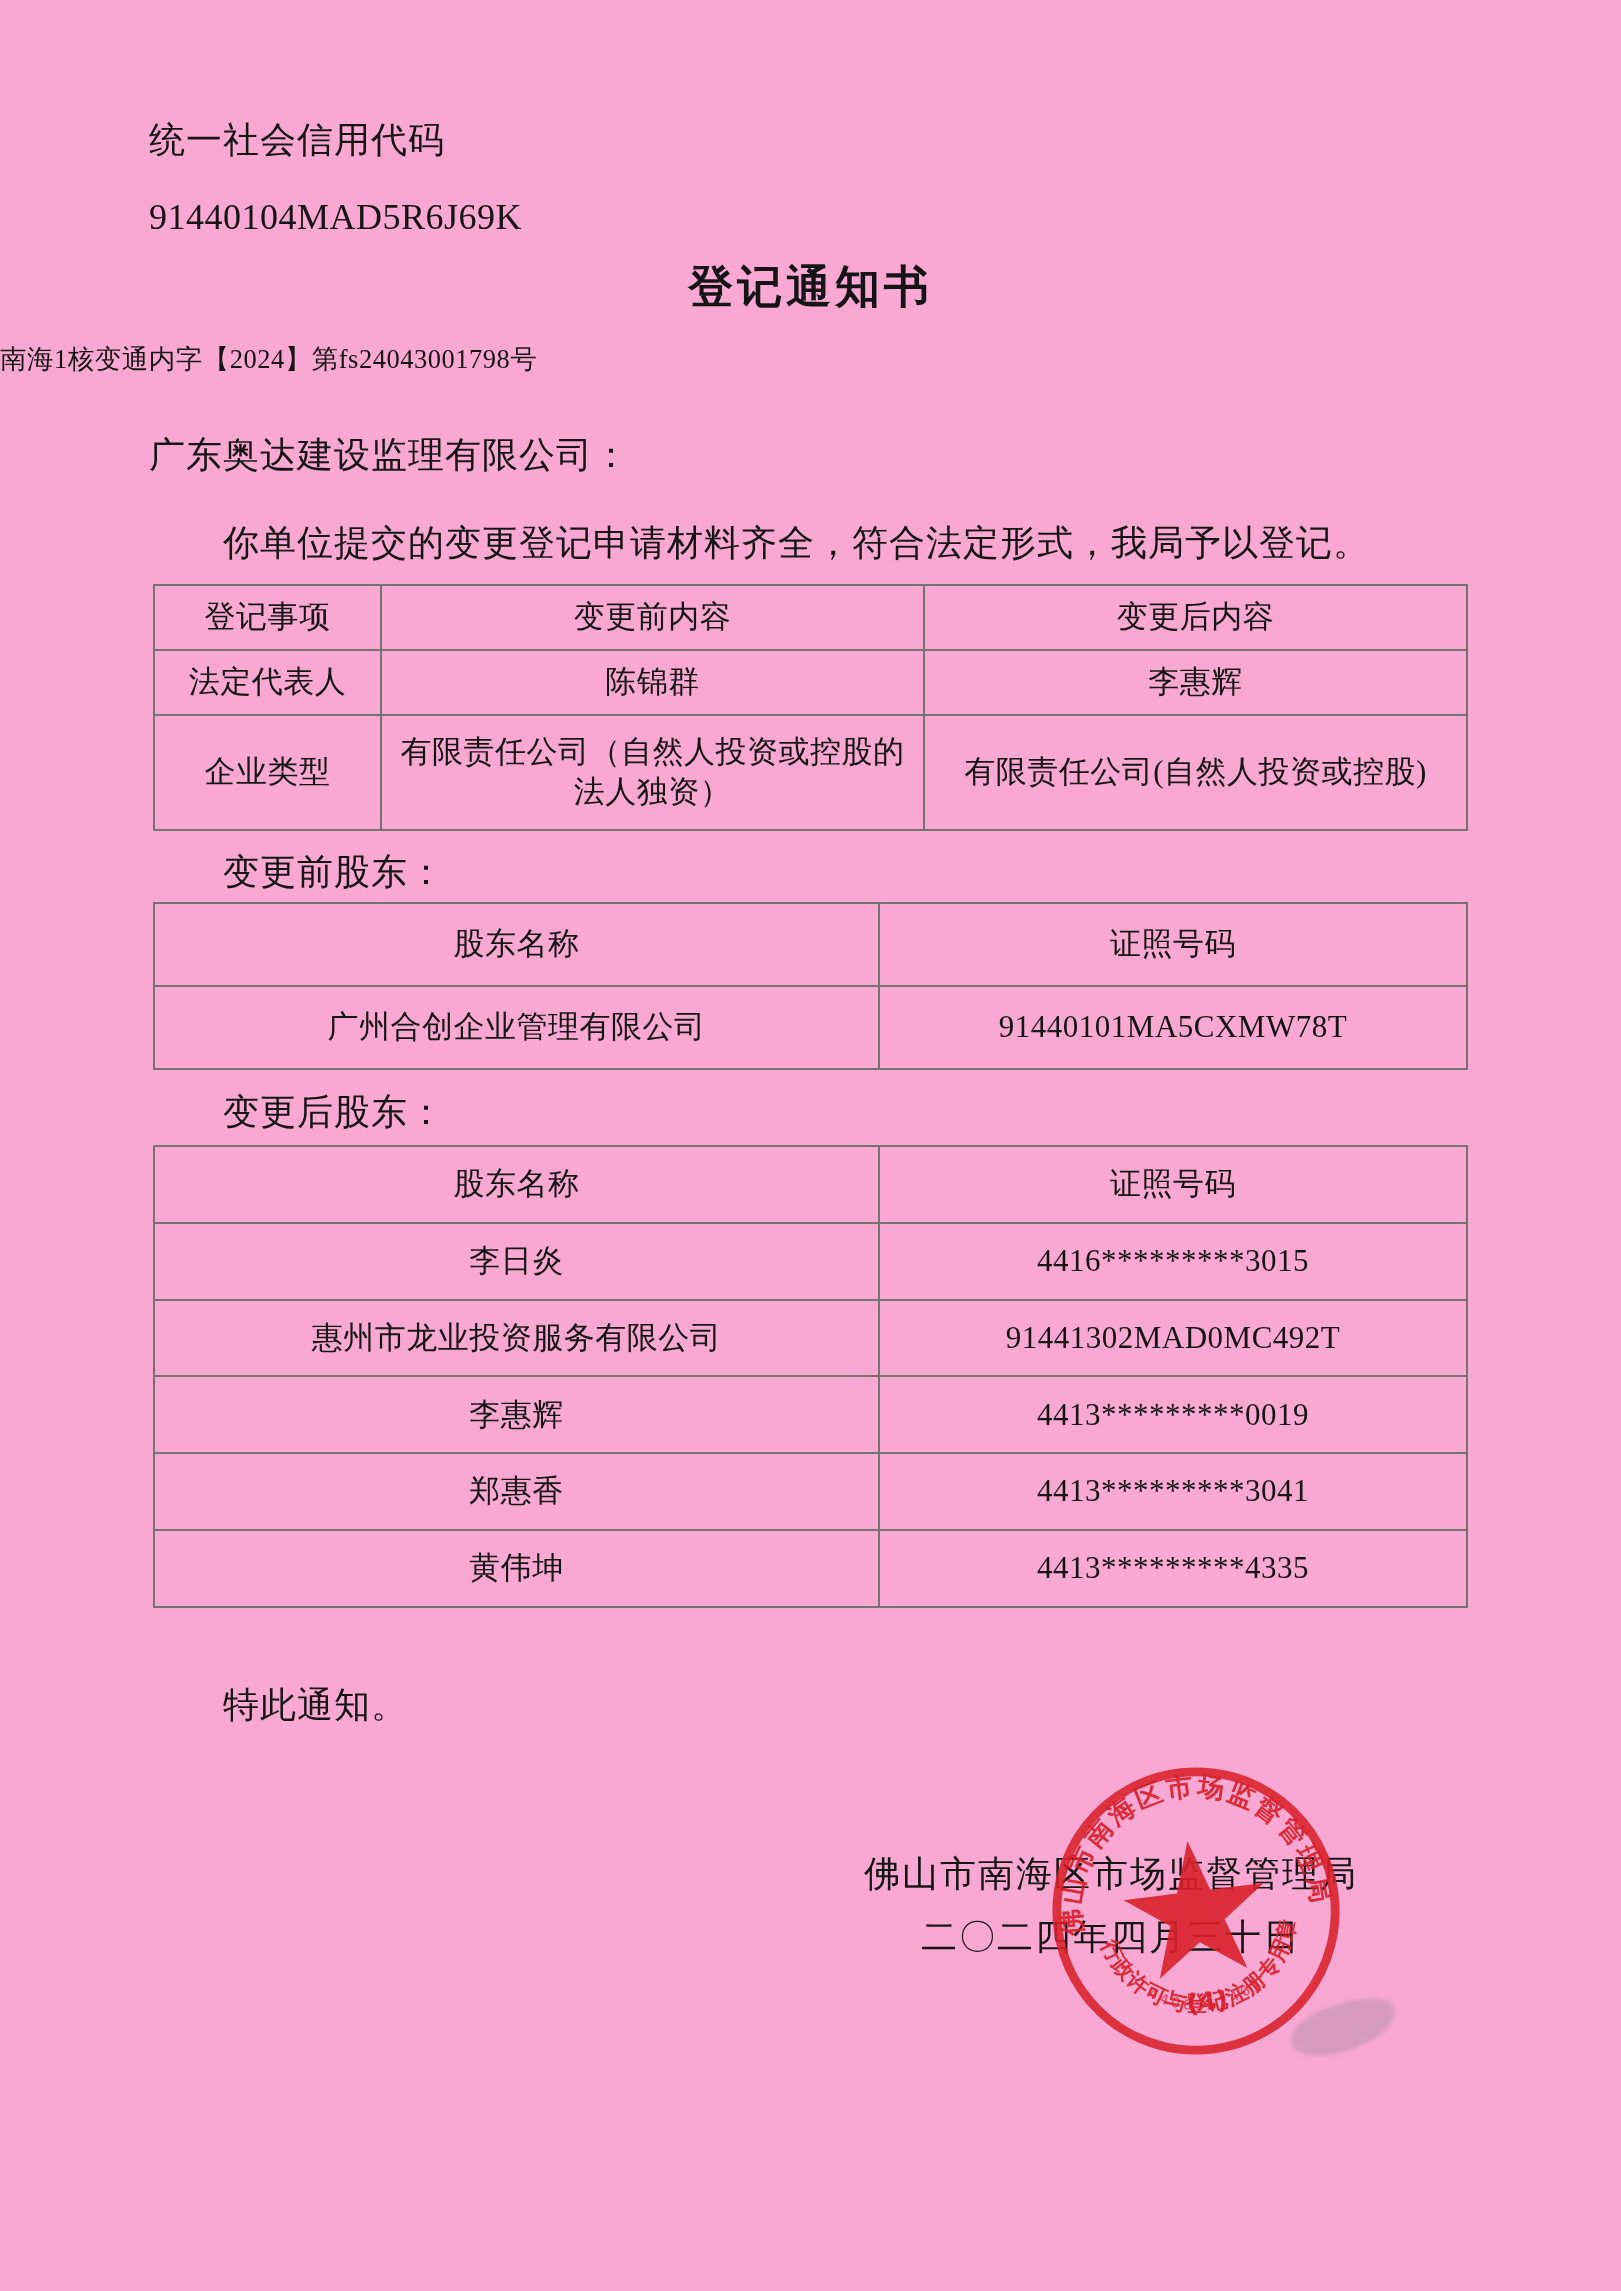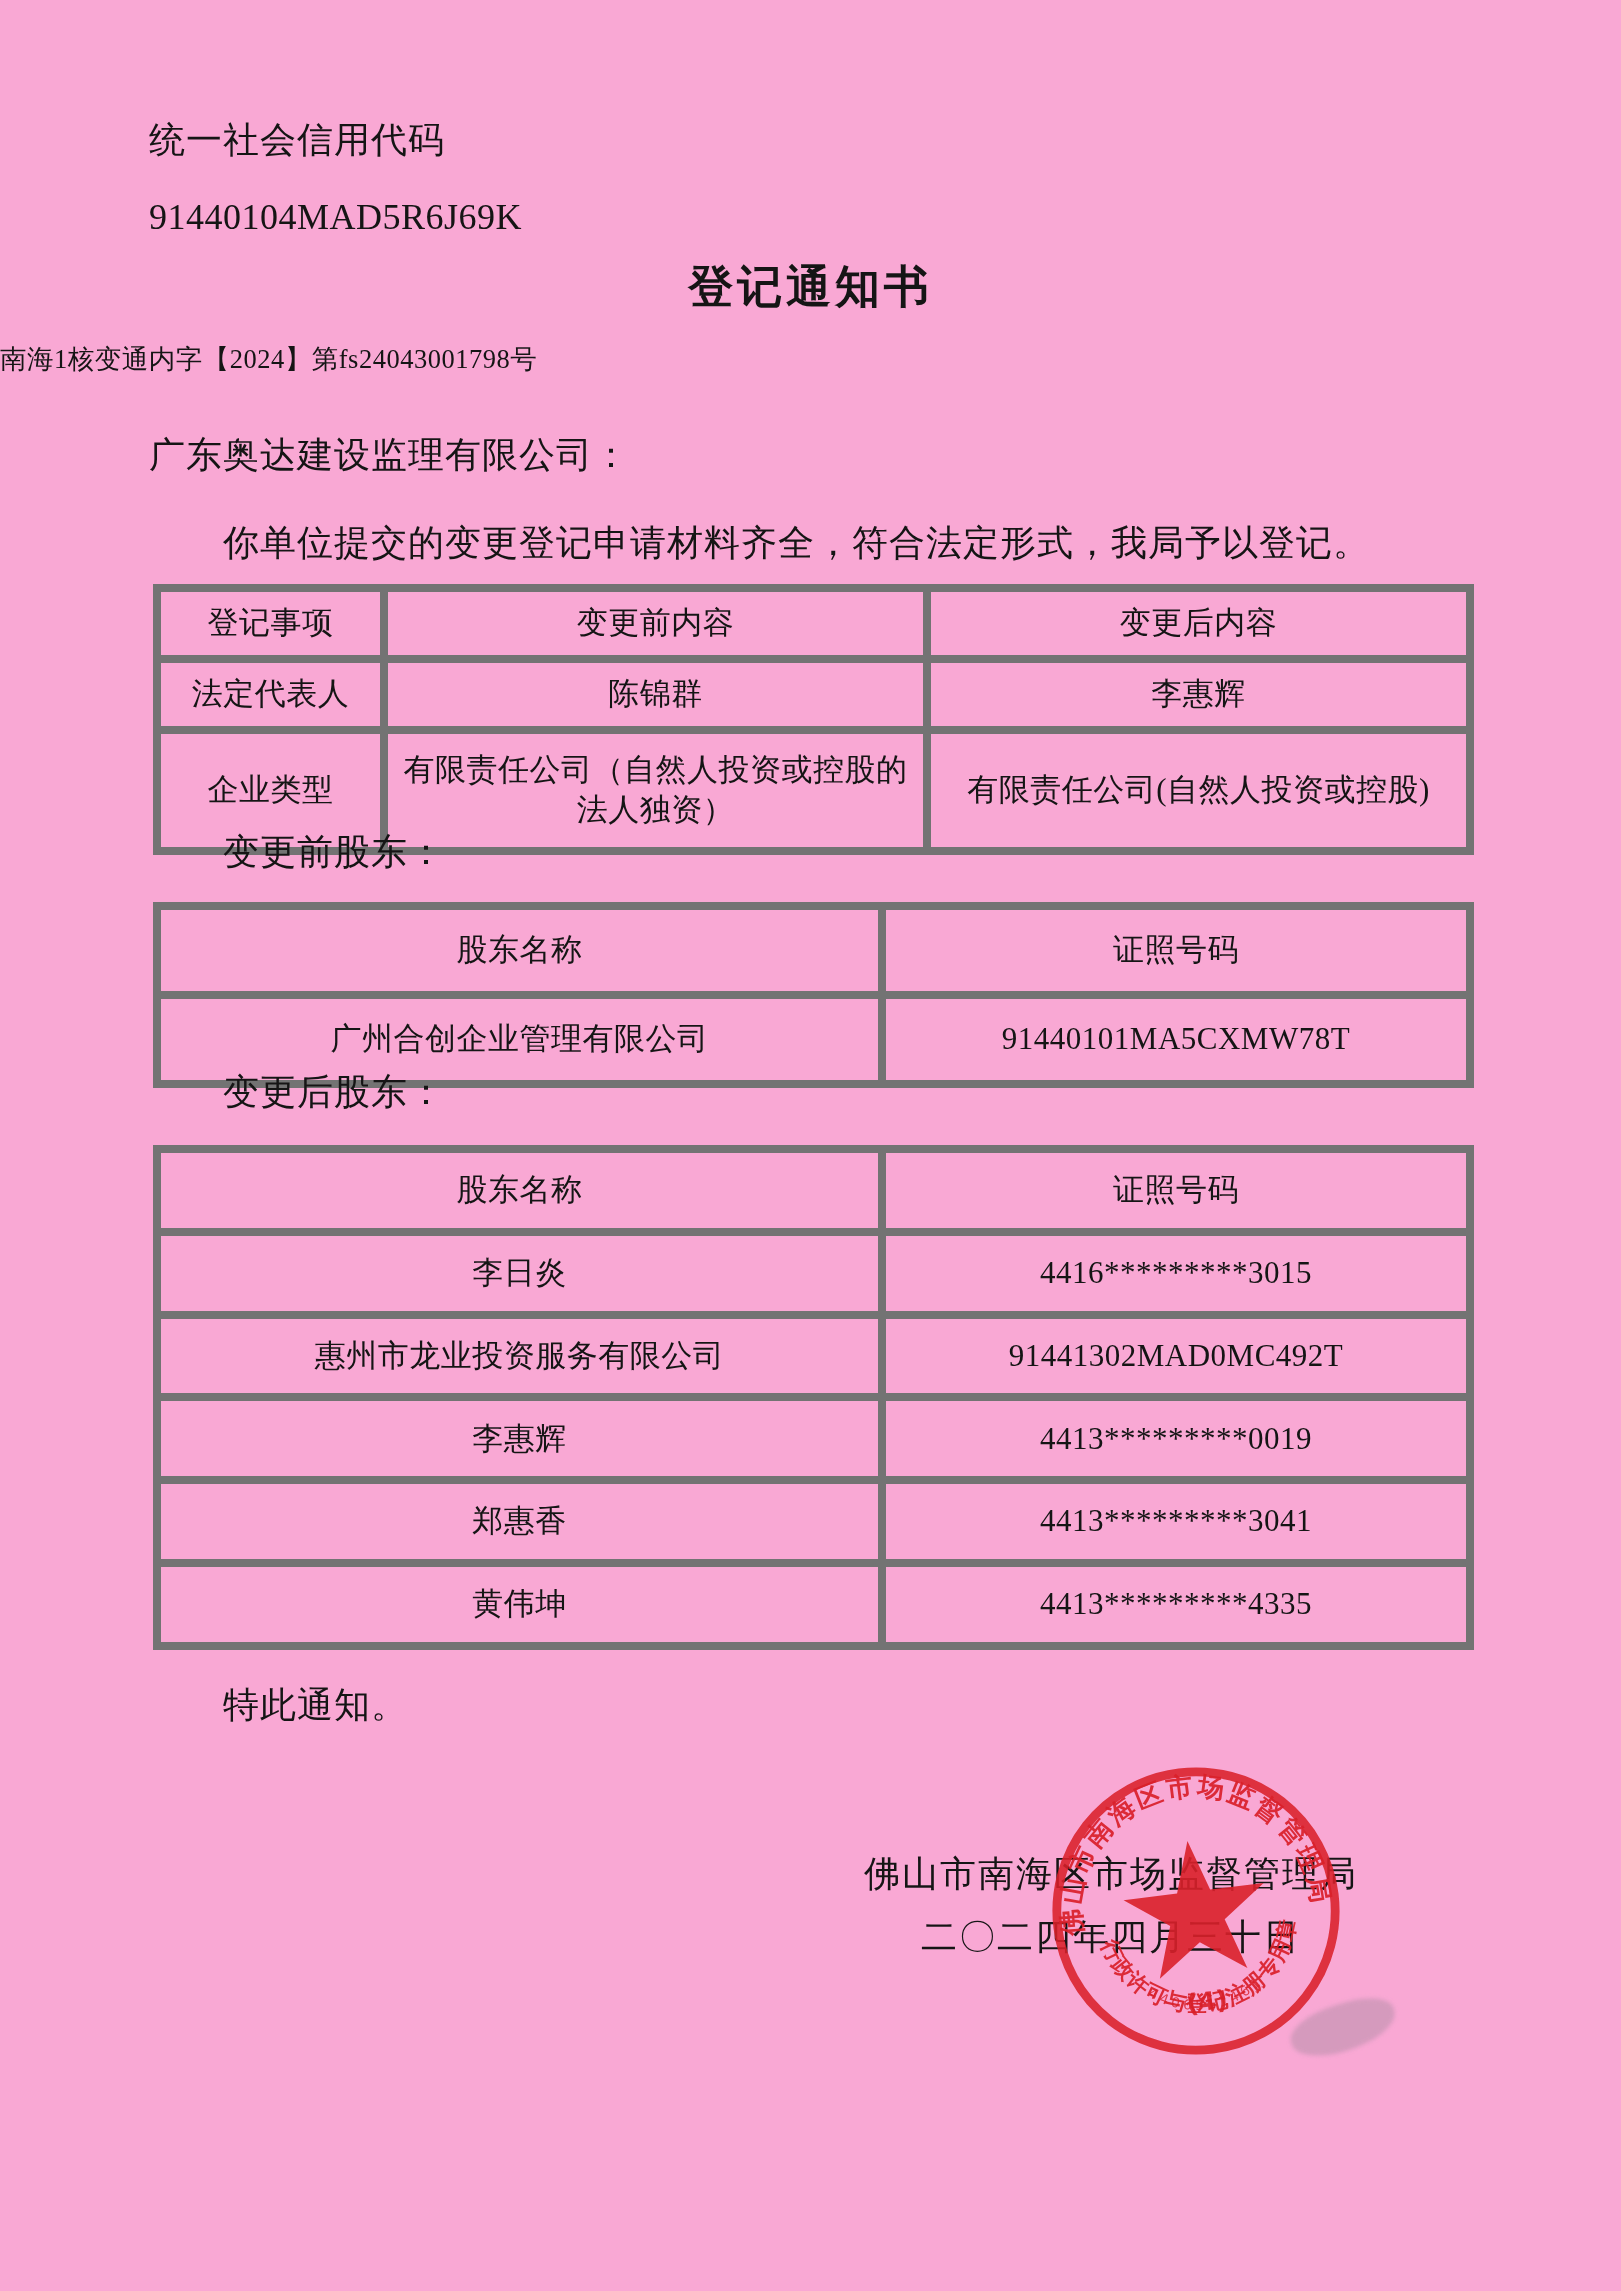--- a/index.html
+++ b/index.html
@@ -74,21 +74,21 @@
     line-height: 1.45;
   }
 
   
   .tbl {
     position: absolute;
     border-collapse: collapse;
     table-layout: fixed;
   }
   .tbl td, .tbl th {
-    border: 8px solid #737373;
+    border: 2px solid #737373;
     text-align: center;
     vertical-align: middle;
     font-weight: normal;
     font-size: 31px;
     letter-spacing: 0.5px;
     padding: 5.9px 3.9px;
     line-height: 1.3;
   }
 
   #change-table {
@@ -101,20 +101,21 @@
   #change-table .c2 { width: 543px; }
   #change-table tr.hrow td { height: 51px; }
   #change-table tr.r1 td { height: 51px; }
   #change-table tr.r2 td { height: 102px; }
 
   .section-label {
     position: absolute;
     left: 223px;
     font-size: 36px;
     letter-spacing: 1px;
+    margin-top: 20px;
   }
   #label-before { top: 828px; }
   #label-after  { top: 1068px; }
 
   #before-table {
     left: 153px;
     top: 902px;
     width: 1313px;
   }
   #before-table .c0 { width: 725px; }

